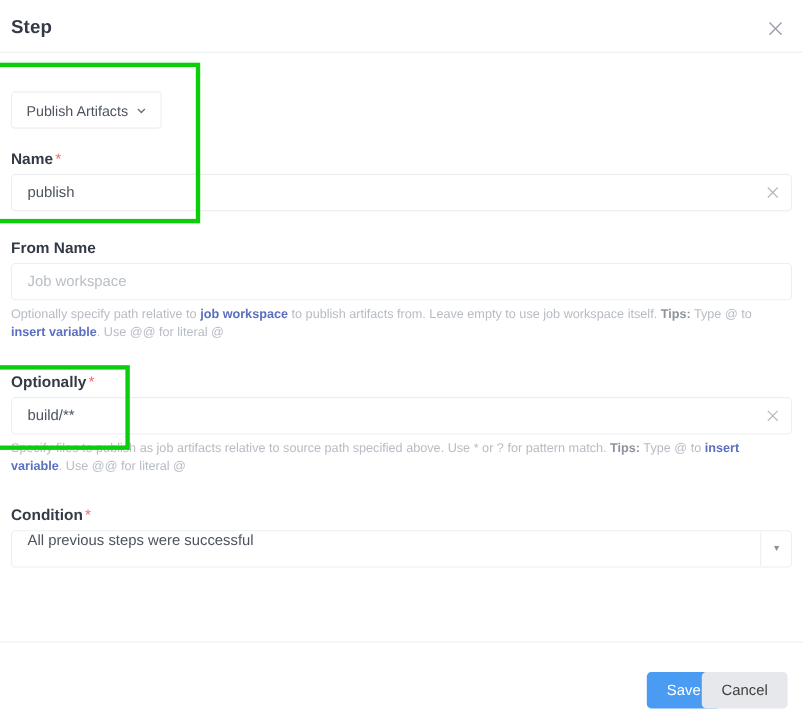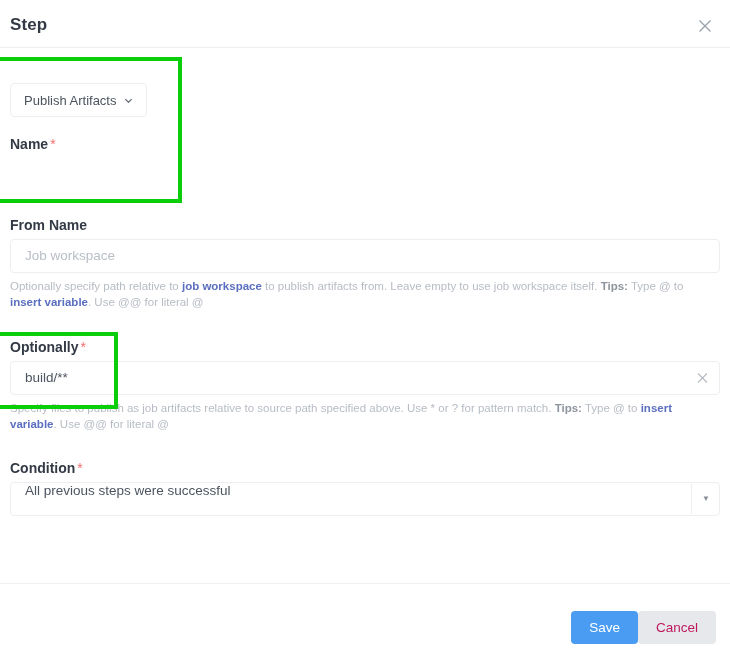--- a/index.html
+++ b/index.html
@@ -188,22 +188,22 @@
     position: absolute;
     top: 27px;
     height: 33px;
     border-radius: 4px;
     border: none;
     font-size: 13.5px;
     font-family: "Liberation Sans", sans-serif;
     cursor: pointer;
     padding: 0 18px;
   }
-  .btn-save { right: 92px; background: #4a9cf2; color: #fff; }
-  .btn-cancel { right: 14px; background: #e6e8eb; color: #be185d; }
+  .btn-save { right: 75px; background: #4a9cf2; color: #fff; }
+  .btn-cancel { right: 14px; background: #e6e8eb; color: #404040; }
 
   
   .hl {
     position: absolute;
     border: 4px solid #0ace0a;
     pointer-events: none;
     z-index: 20;
   }
   #hl-1 { left: -4px; top: 57px; width: 186px; height: 146px; }
   #hl-2 { left: -4px; top: 332px; width: 122px; height: 77px; }
@@ -235,20 +235,29 @@
             <polyline points="1.5,3.5 5,7 8.5,3.5"></polyline>
           </svg>
         </span>
       </div>
     </div>
 
     <div class="field-block" style="top: 80px;">
       <div class="label">
         <span>Name</span><span class="req">*</span>
       </div>
+      <div class="input">
+        <span>publish</span>
+        <span class="clear-icon">
+          <svg viewBox="0 0 13 13" width="13" height="13" fill="none" stroke="currentColor" stroke-width="1.1">
+            <line x1="2" y1="2" x2="11" y2="11"></line>
+            <line x1="11" y1="2" x2="2" y2="11"></line>
+          </svg>
+        </span>
+      </div>
     </div>
 
     <div class="field-block" style="top: 161px;">
       <div class="label">From Name</div>
       <div class="input placeholder">
         <span>Job workspace</span>
       </div>
       <div class="hint">
         <span>Optionally specify path relative to </span><a>job workspace</a><span> to publish artifacts from. Leave empty to use job workspace itself. </span><b>Tips:</b><span> Type @ to </span><a>insert variable</a><span>. Use @@ for literal @</span>
       </div>

